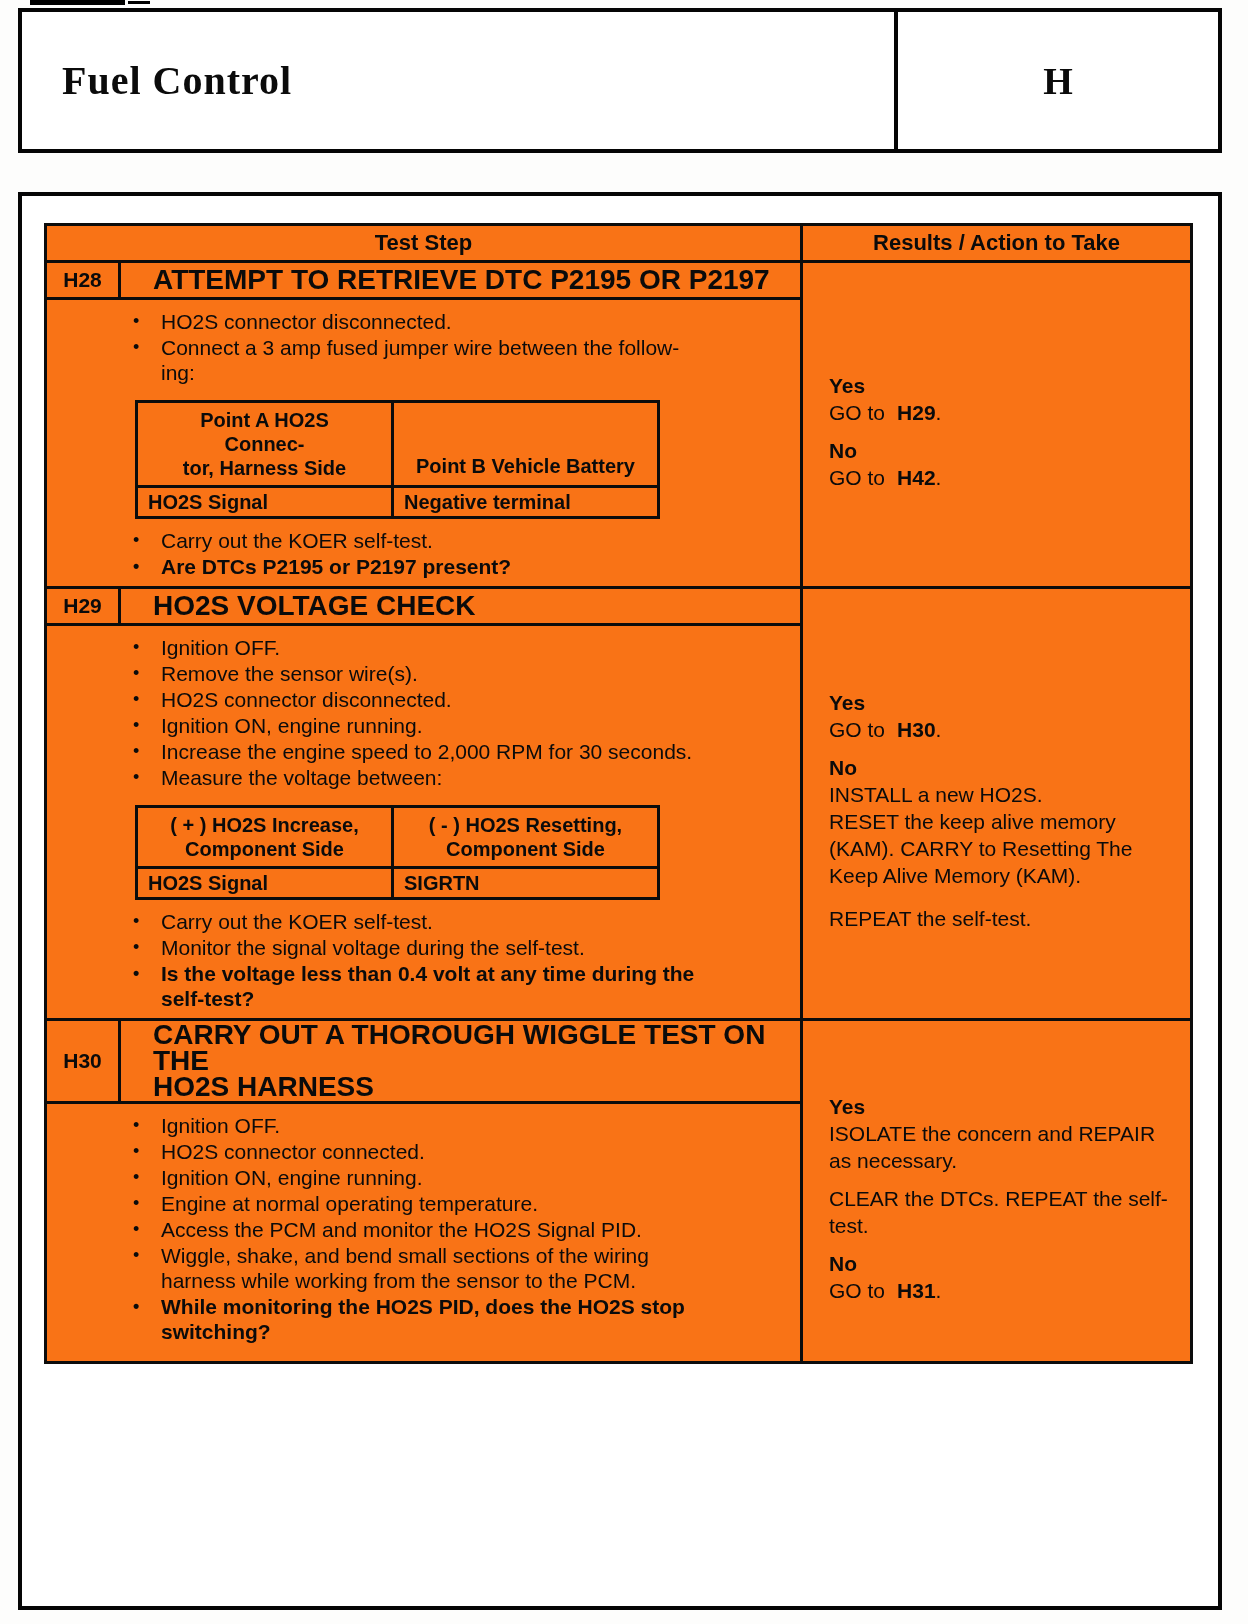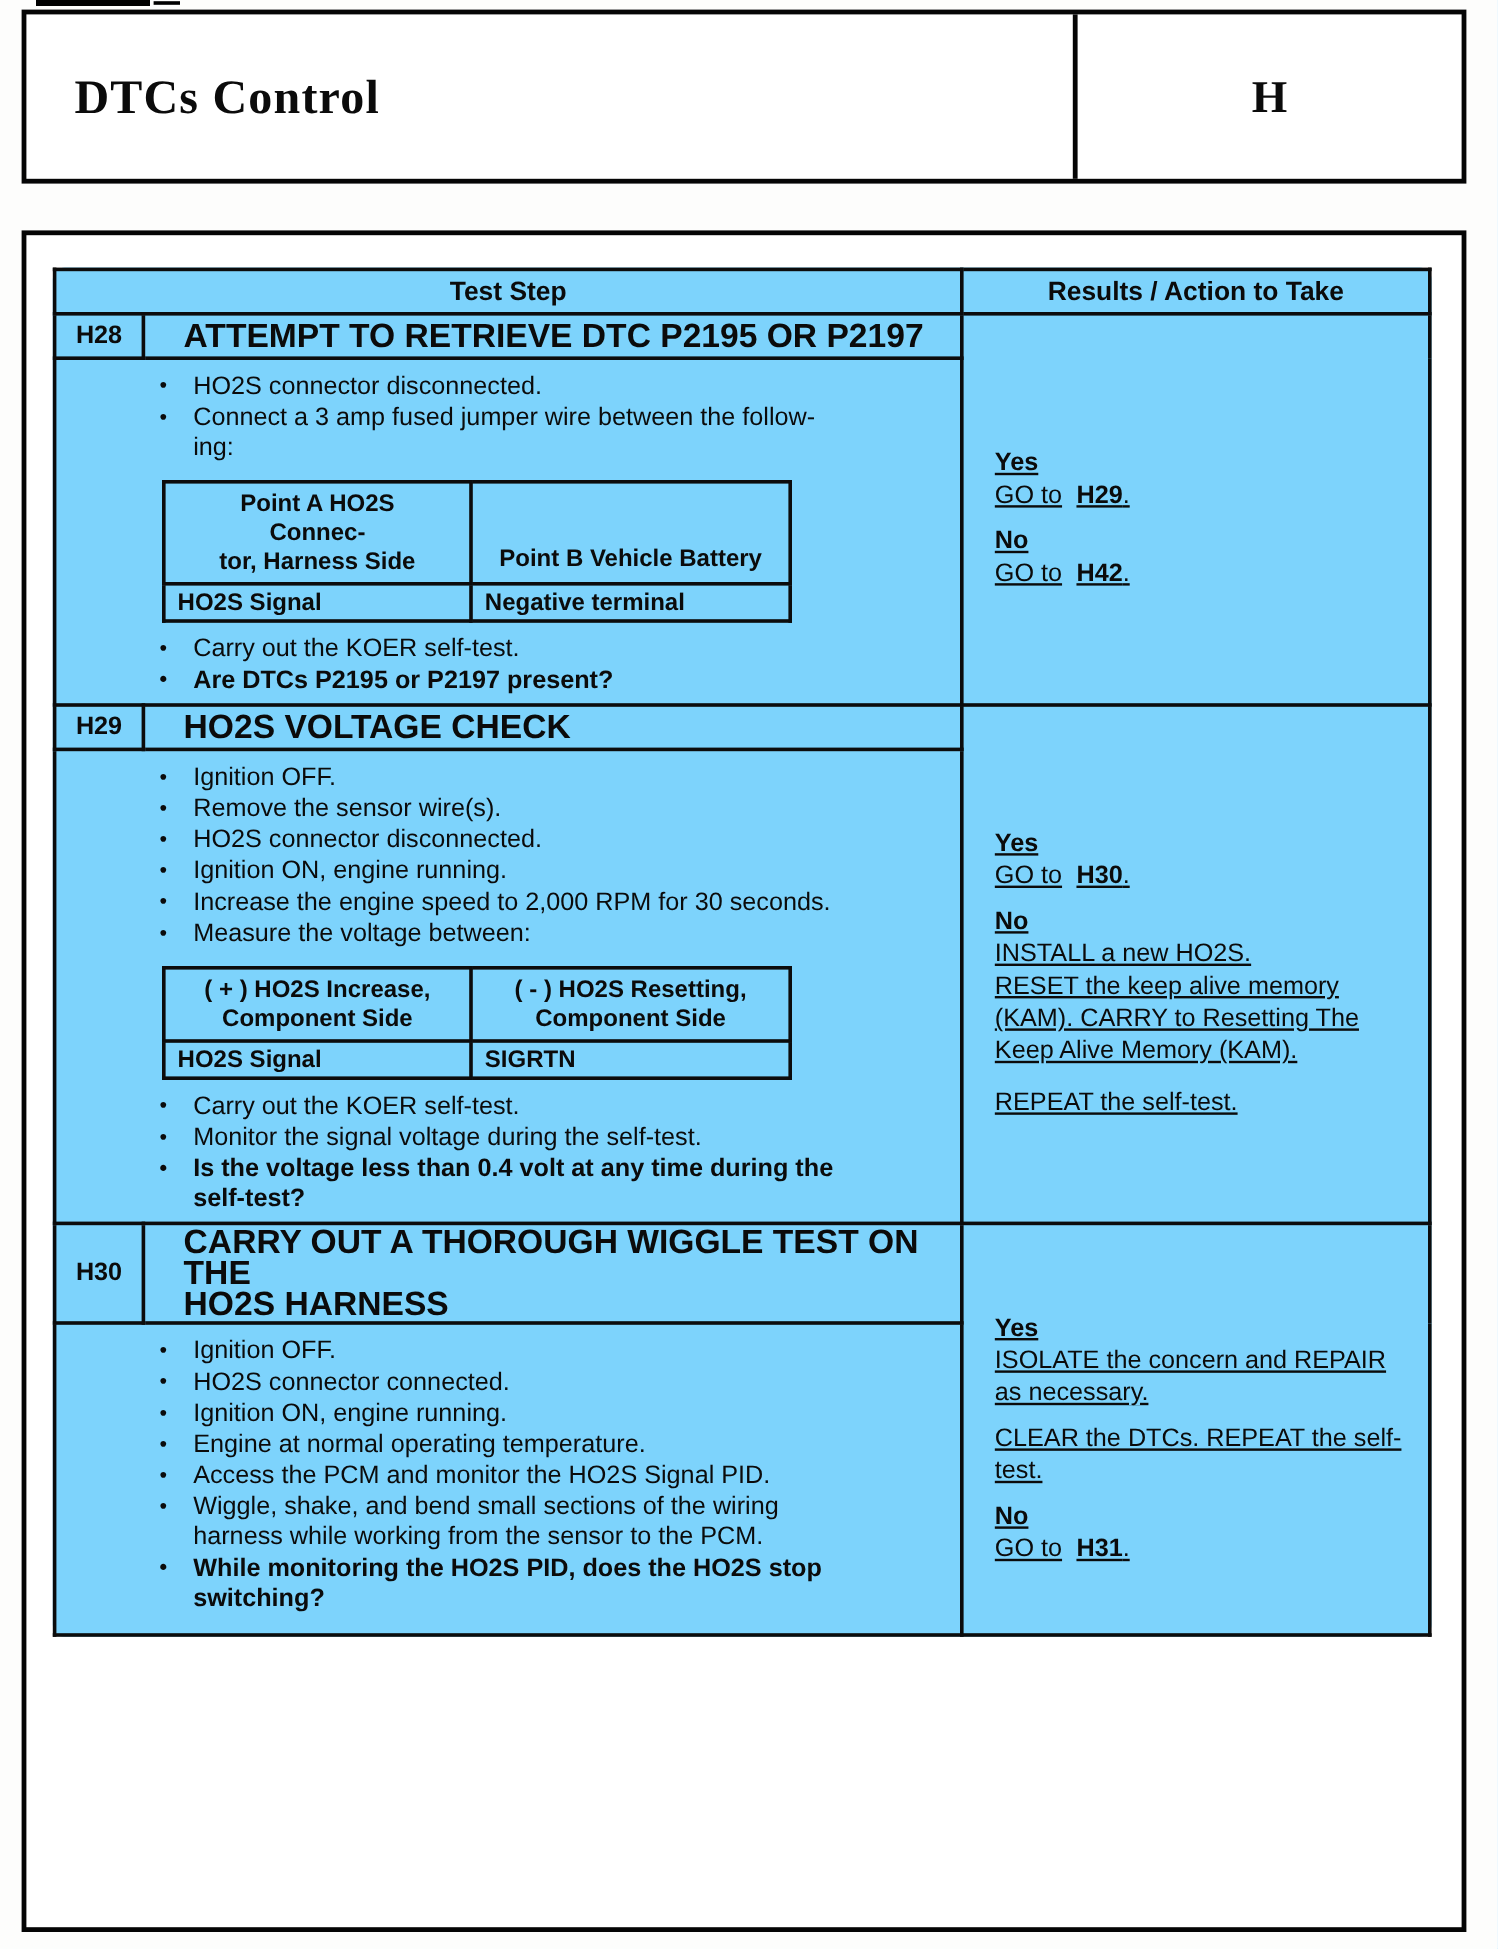--- a/index.html
+++ b/index.html
@@ -15,42 +15,42 @@
   .header-left { flex:0 0 832px; border-right:4px solid #050505; display:flex; align-items:center; padding-left:40px; }
   .header-title { font-family:"Liberation Serif", serif; font-weight:bold; font-size:40px; letter-spacing:1px; }
   .header-right { flex:1; display:flex; align-items:center; justify-content:center; }
   .header-letter { font-family:"Liberation Serif", serif; font-weight:bold; font-size:38px; }
   
   .main-box {
     position:absolute; left:18px; top:192px; width:1196px; height:1410px;
     border:4px solid #050505; background:#fff;
   }
   
-  .ptable { position:absolute; left:22px; top:27px; width:1146px; border-collapse:collapse; table-layout:fixed; background:#7dd3fc;border-radius:10px; }
+  .ptable { position:absolute; left:22px; top:27px; width:1146px; border-collapse:collapse; table-layout:fixed; background:#f97316; }
   .ptable th, .ptable td { border:3px solid #0c0c0c; }
   .ptable thead th { height:30px; font-size:22px; font-weight:bold; text-align:center; padding:2px 0; }
   .stepnum { font-weight:bold; font-size:21px; text-align:center; vertical-align:middle; }
   .steptitle { font-weight:bold; font-size:28px; padding-left:32px; vertical-align:middle; line-height:26px; }
   .row-title td { height:32px; }
   .row-title.tall td { height:70px; }
   .stepbody { vertical-align:top; padding:8px 6px 6px 0; }
   .bullet { display:flex; font-size:21px; line-height:25px; margin:1px 0; }
   .bullet .dot { flex:none; width:28px; margin-left:86px; font-size:18px; }
   .bullet .btext { flex:1; }
   .bullet .bline { display:block; }
   .bullet.bold { font-weight:bold; }
   
   .itable { border-collapse:collapse; margin:15px 0 9px 88px; width:522px; table-layout:fixed; }
   .itable th, .itable td { border:3px solid #0c0c0c; font-size:20px; }
   .itable th { font-weight:bold; text-align:center; padding:5px 22px; line-height:24px; vertical-align:middle; }
   .itable th.vbottom { vertical-align:bottom; padding-bottom:7px; }
   .itable th .hline { display:block; }
   .itable td { padding:0 10px; height:28px; font-weight:bold; text-align:left; }
   
-  .results { vertical-align:middle; padding:28px 10px 14px 26px; font-size:21px; line-height:27px;text-decoration:underline; }
+  .results { vertical-align:middle; padding:28px 10px 14px 26px; font-size:21px; line-height:27px; }
   .res-label { font-weight:bold; }
   .res-block { margin-bottom:11px; }
   .res-block:last-child { margin-bottom:0; }
   .res-para { margin-bottom:11px; }
   .res-goto .target { font-weight:bold; margin-left:12px; }
   
   .speck { position:absolute; background:#000; }
 </style>
 </head>
 <body>
@@ -58,21 +58,21 @@
 <div class="page">
 
   <div class="speck" style="left:30px;top:0;width:95px;height:5px;"></div>
   <div class="speck" style="left:128px;top:1px;width:22px;height:3px;"></div>
   <div class="speck" style="left:690px;top:1306px;width:4px;height:4px;"></div>
   <div class="speck" style="left:940px;top:1212px;width:2px;height:8px;"></div>
   <div class="speck" style="left:206px;top:1543px;width:3px;height:3px;"></div>
 
   <div class="header-box">
     <div class="header-left">
-      <span class="header-title">DTCs Control</span>
+      <span class="header-title">Fuel Control</span>
     </div>
     <div class="header-right">
       <span class="header-letter">H</span>
     </div>
   </div>
 
   <div class="main-box">
     <table class="ptable">
       <colgroup>
           <col style="width:74px">

